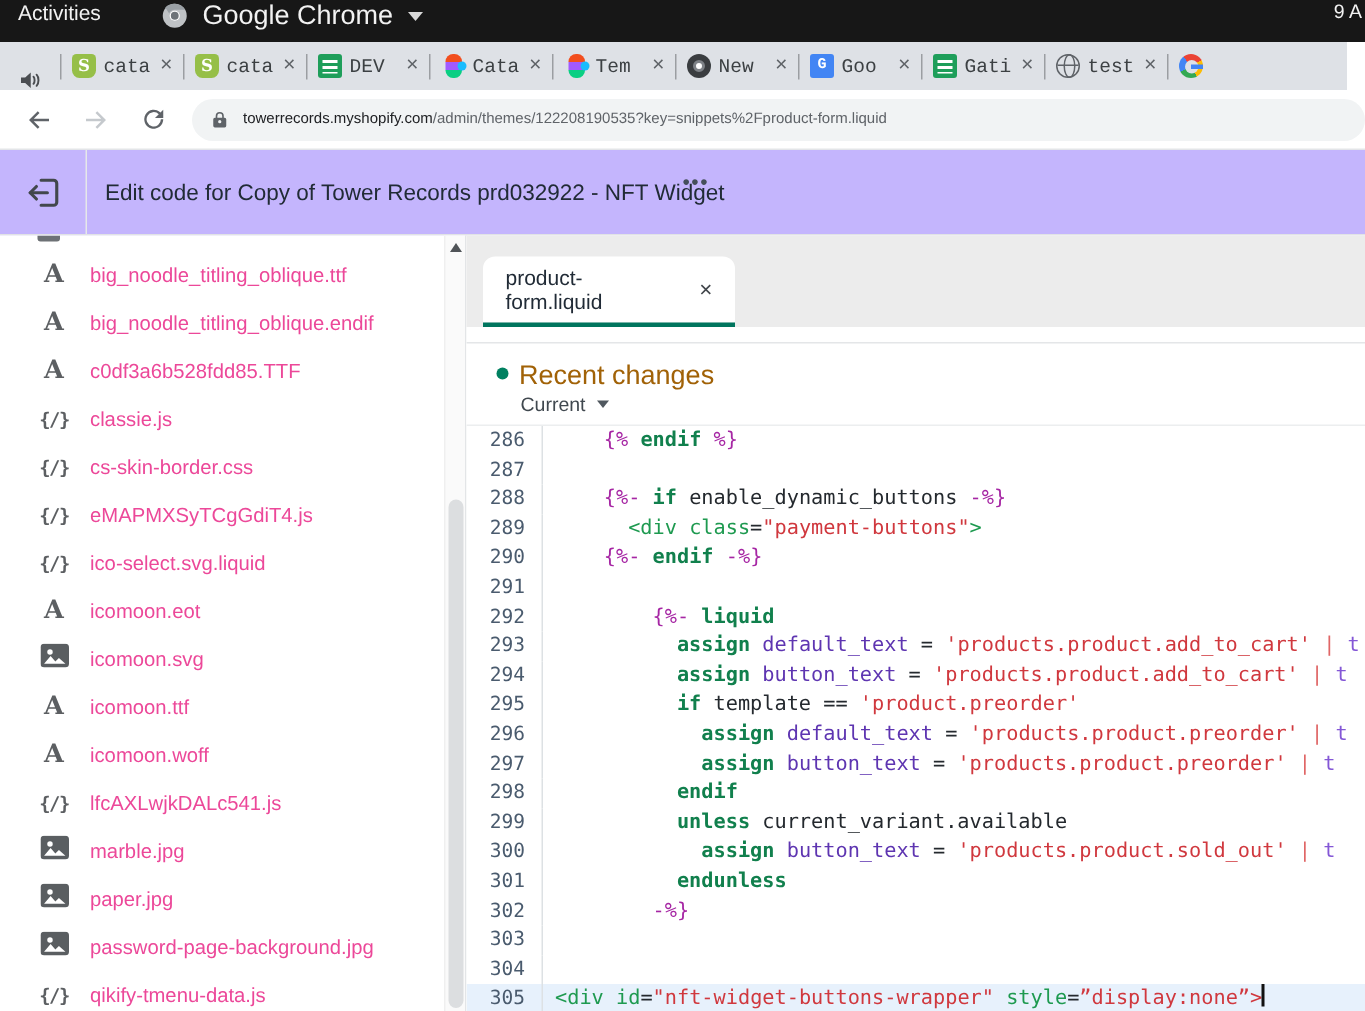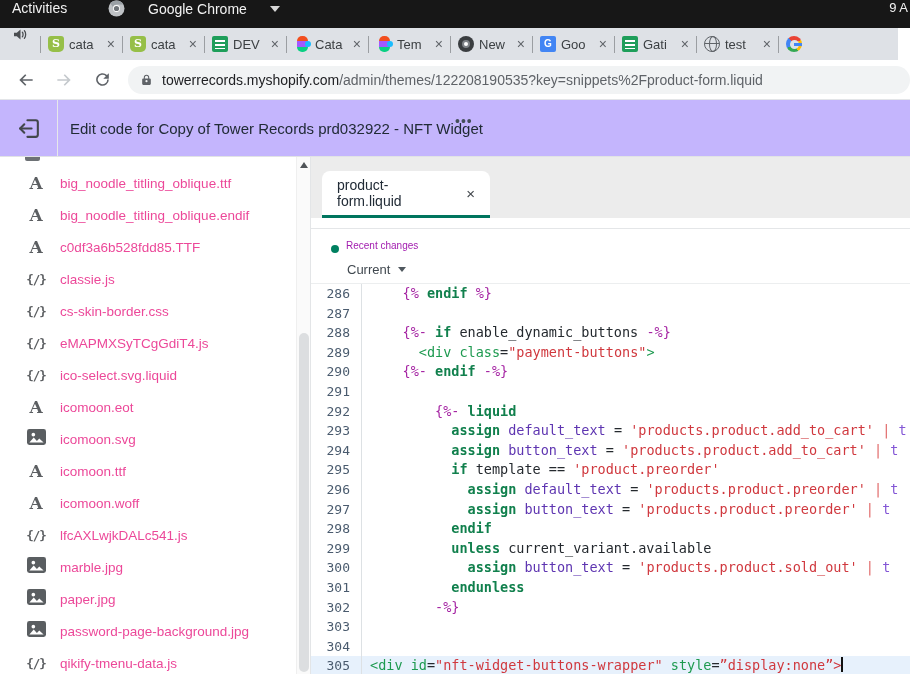--- a/index.html
+++ b/index.html
@@ -4,28 +4,28 @@
 <style>
   * { margin:0; padding:0; box-sizing:border-box; }
   html,body { background:#fff; }
   .screen{ position:relative; width:910px; height:674px; overflow:hidden;
            font-family:"Liberation Sans",sans-serif; background:#fff; }
 
   
   .osbar{ position:absolute; top:0; left:0; right:0; height:28px; background:#171717;
           color:#f2f2f2; display:flex; align-items:flex-start; }
   .osbar .activities{ margin-left:12px; font-size:14px; }
-  .osbar .appmenu{ position:absolute; left:108px; display:flex; align-items:center; gap:23px; font-size:14px; }
+  .osbar .appmenu{ position:absolute; left:108px; display:flex; align-items:center; gap:10px; font-size:18px; }
   .osbar .clock{ position:absolute; right:2px; font-size:13px; white-space:nowrap; }
   .caret-down{ width:0; height:0; border-left:5px solid transparent; border-right:5px solid transparent;
                border-top:6px solid #d8d8d8; display:inline-block; }
 
   
   .tabstrip{ position:absolute; top:28px; left:0; right:12px; height:32px; background:#dee1e6;
-             display:flex; align-items:flex-start; }
+             display:flex; align-items:flex-end;font-family:Liberation Mono, monospace; }
   .audio-ind{ width:40px; display:flex; justify-content:center; align-items:center; flex:none; }
   .tab-sep{ width:1px; height:17px; background:#9b9ea2; flex:none; }
   .btab{ width:81px; height:32px; display:flex; align-items:center; padding:0 7px; gap:5px; flex:none; cursor:default; }
   .btab:last-child{ flex:1; }
   .btab .tlabel{ flex:1; font-size:13px; color:#3c4043; overflow:hidden; white-space:nowrap; }
   .btab .tclose{ font-size:14px; color:#5f6368; line-height:1; }
   .fav{ width:16px; height:16px; flex:none; position:relative; display:inline-block; }
   .fav-shopify{ background:#96bf48; border-radius:3px 3px 5px 5px; }
   .fav-shopify::after{ content:"S"; position:absolute; inset:0; color:#fff; font-weight:bold;
                        font-size:11px; line-height:16px; text-align:center; font-family:"DejaVu Serif",serif; }
@@ -52,21 +52,21 @@
   .fav-google::after{ content:""; position:absolute; inset:3.5px; background:#dee1e6; border-radius:50%; }
   .fav-google::before{ content:""; position:absolute; right:0; top:6.5px; width:8px; height:3.5px;
                        background:#4285f4; z-index:2; }
 
   
   .toolbar{ position:absolute; top:60px; left:0; right:0; height:40px; background:#fff;
             border-bottom:1px solid #e3e5e8; display:flex; align-items:center; }
   .navbtn{ margin-left:14px; width:24px; height:24px; flex:none; display:flex; align-items:center; justify-content:center; }
   .urlpill{ margin-left:14px; flex:1; height:28px; background:#f1f3f4; border-radius:14px;
             display:flex; align-items:center; padding:0 12px; overflow:hidden; }
-  .urltext{ font-size:14px; white-space:nowrap; margin-left:9px; }
+  .urltext{ font-size:10px; white-space:nowrap; margin-left:9px; }
   .urltext .domain{ color:#202124; }
   .urltext .path{ color:#5f6368; }
 
   
   .pagehead{ position:absolute; top:100px; left:0; right:0; height:57px; background:#c4b5fd;
              border-bottom:1px solid #e1e3e5; }
   .exitbtn{ position:absolute; left:17px; top:16px; width:25px; height:25px; cursor:pointer; }
   .headdiv{ position:absolute; left:57px; top:0; bottom:0; width:1px; background:#e6e8ea; }
   .headtitle{ position:absolute; left:70px; top:20px; font-size:15px; color:#212b36; }
   .headdots{ position:absolute; left:455px; top:13px; font-size:14px; color:#454f5b; letter-spacing:1px; cursor:pointer; }
@@ -92,21 +92,21 @@
   .etabs{ position:absolute; top:0; left:0; right:0; height:61px; background:#ececec; }
   .etab{ position:absolute; left:11px; bottom:3px; width:168px; height:44px; background:#fff;
          border-radius:8px 8px 0 0; display:flex; align-items:center; padding:0 15px; cursor:pointer;gap:44px; }
   .etab .elabel{ font-size:14px; color:#212b36; flex:1; }
   .etab .eclose{ font-size:15px; color:#42474c; }
   .eunderline{ position:absolute; left:11px; bottom:0; width:168px; height:3px; background:#00755e; }
 
   .changes{ position:absolute; top:71px; left:0; right:0; height:56px; background:#fff;
             border-top:1px solid #e4e6e8; border-bottom:1px solid #eceeef; }
   .cdot{ position:absolute; left:20px; top:16px; width:8px; height:8px; border-radius:50%; background:#008060; }
-  .clabel{ position:absolute; left:35px; top:11px; font-size:10px; color:#a21caf; }
+  .clabel{ position:absolute; left:35px; top:11px; font-size:18px; color:#a16207; }
   .cversion{ position:absolute; left:36px; top:33px; font-size:13px; color:#40484f;
              display:flex; align-items:center; gap:8px; cursor:pointer; }
   .vcaret{ width:0; height:0; border-left:4.5px solid transparent; border-right:4.5px solid transparent;
            border-top:5.5px solid #50585f; }
 
   
   .code{ position:absolute; top:127px; left:0; right:0; bottom:0; overflow:hidden;
          font-family:"DejaVu Sans Mono","Liberation Mono",monospace; font-size:13.5px;
          line-height:19.6px; color:#24292e; }
   .crow{ display:flex; height:19.6px; }

